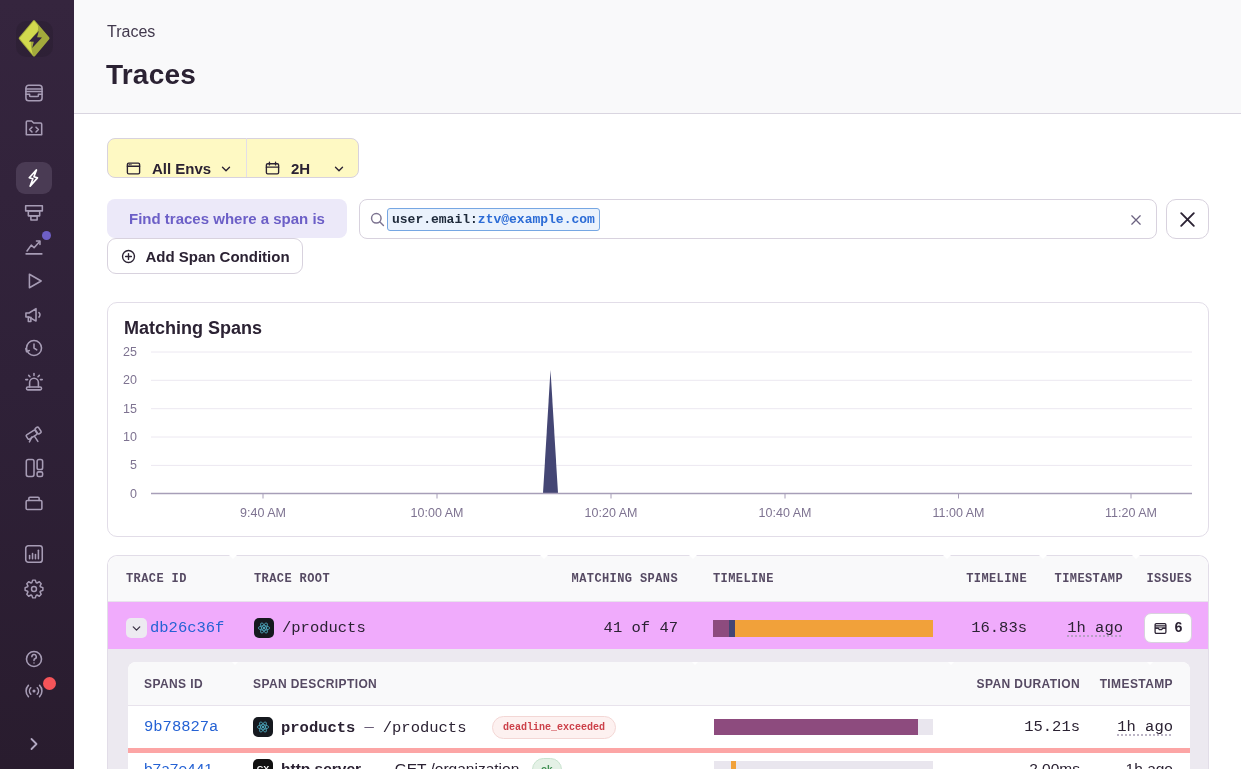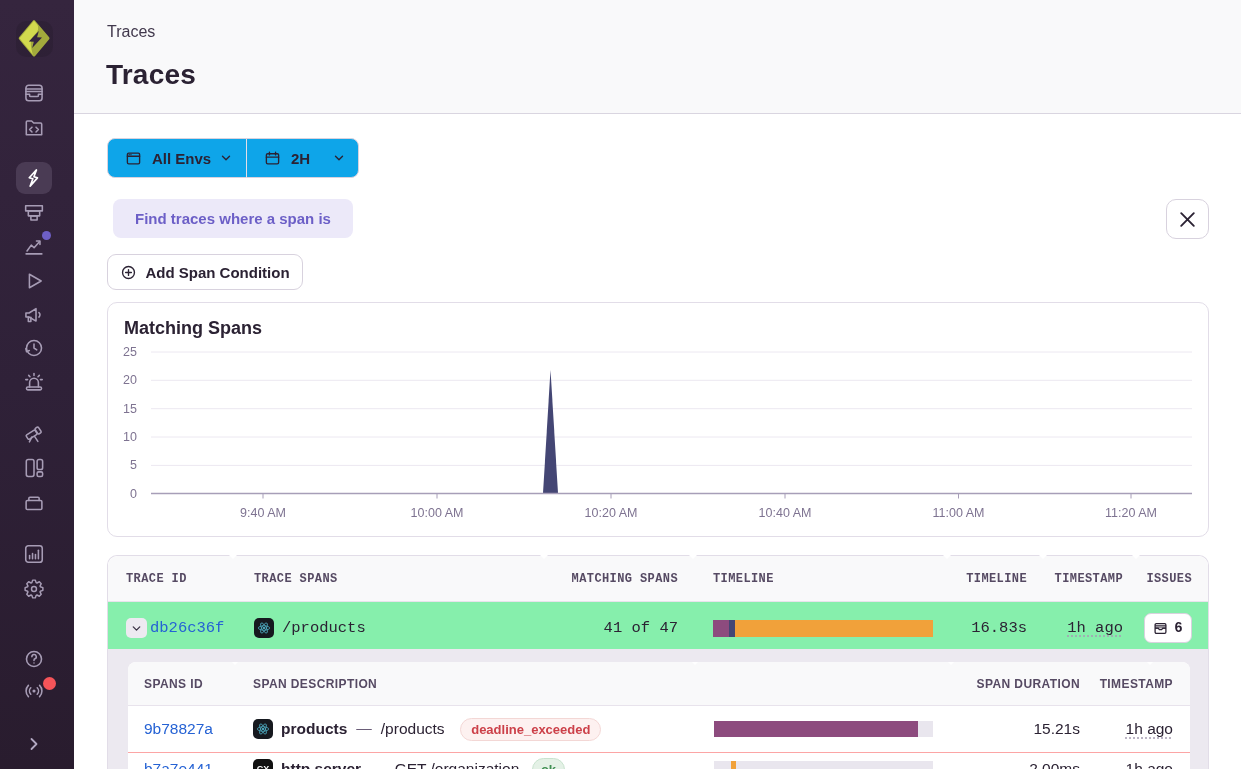--- a/index.html
+++ b/index.html
@@ -19,31 +19,31 @@
 .badge-dot { position:absolute; width:9px; height:9px; border-radius:50%; }
 
 
 .header { position:absolute; left:74px; top:0; width:1167px; height:114px; background:#f9f9fa; border-bottom:1px solid #d9d5e0; }
 .crumb { position:absolute; left:107px; top:23px; font-size:16px; color:#41384c; }
 .h1 { position:absolute; left:106px; top:59px; font-size:28px; font-weight:bold; color:#2b2233; letter-spacing:0.2px; }
 .btn { background:#fff; border:1px solid #d8d2de; border-radius:9px; display:flex; align-items:center; justify-content:center; font-weight:bold; color:#2b2233; }
 .give-feedback { position:absolute; left:1051px; top:58px; width:158px; height:33px; font-size:14.5px; gap:8px; }
 
 
-.filterbox { position:absolute; left:107px; top:138px; width:252px; height:40px; background:#0ea5e9; border:1px solid #d8d2de; border-radius:8px; display:flex; align-items:center; }
+.filterbox { position:absolute; left:107px; top:138px; width:252px; height:40px; background:#fef9c3; border:1px solid #d8d2de; border-radius:8px; display:flex; align-items:flex-end; }
 .filterseg { display:flex; align-items:center; font-weight:bold; font-size:15px; color:#2b2233; }
 .fdivider { width:1px; height:39px; background:#e3dee8; }
 
 
-.label-pill { position:absolute; left:107px; top:199px; width:240px; height:39px; background:#ece9f9; border-radius:8px; display:flex; align-items:center; justify-content:center; font-size:15px; font-weight:bold; color:#6c5fc7;margin-left:6px; }
+.label-pill { position:absolute; left:107px; top:199px; width:240px; height:39px; background:#ece9f9; border-radius:8px; display:flex; align-items:center; justify-content:center; font-size:15px; font-weight:bold; color:#6c5fc7; }
 .searchbox { position:absolute; left:359px; top:199px; width:798px; height:40px; background:#fff; border:1px solid #d8d2de; border-radius:8px; }
 .token { position:absolute; left:27px; top:8px; height:23px; display:flex; align-items:center; background:#eaf2fc; border:1px solid #76a7e3; border-radius:3px; padding:0 4px; font-family:"Liberation Mono", monospace; font-size:13px; font-weight:bold; color:#1e2a3a; }
 .token .blue { color:#2c6cd6; }
 .xbtn { position:absolute; left:1166px; top:199px; width:43px; height:40px; border-radius:10px; }
-.addspan { position:absolute; left:107px; top:254px; width:196px; height:36px; font-size:15px; gap:8px; }
+.addspan { position:absolute; left:107px; top:238px; width:196px; height:36px; font-size:15px; gap:8px; }
 
 
 .panel { position:absolute; background:#fff; border:1px solid #e2dde8; border-radius:10px; }
 .chart-panel { left:107px; top:302px; width:1102px; height:235px; }
 .chart-title { position:absolute; left:16px; top:15px; font-size:18px; font-weight:bold; color:#2b2233; }
 .table-panel { left:107px; top:555px; width:1102px; height:250px; border-bottom:none; border-radius:10px 10px 0 0; }
 
 
 .thead { font-size:12px; font-weight:bold; letter-spacing:0.4px; color:#564a63; }
 .grid-outer { display:grid; grid-template-columns:128px 259px 165px 255px 94px 96px 69px; align-items:center; }
@@ -52,21 +52,21 @@
 .link { color:#2562d4; }
 .cell { font-size:15.5px; }
 .chev-btn { width:21px; height:20px; background:#edeaf1; border-radius:5px; display:inline-flex; align-items:center; justify-content:center; margin-right:3px; vertical-align:middle; }
 .plat { width:20px; height:20px; background:#16191f; border-radius:5px; display:inline-flex; align-items:center; justify-content:center; margin-right:8px; vertical-align:middle; }
 .timeline-track { position:relative; width:220px; height:17px; margin-left:35px; }
 .ago { text-decoration:underline dotted #a79db4; text-underline-offset:4px; color:#2b2233; }
 .issues-btn { width:48px; height:30px; border-radius:7px; gap:6px; font-size:14px; margin-left:21px; }
 .nest-wrap { background:#ece9f0; padding:13px 18px 18px 20px; }
 .nest-table { background:#fff; border-radius:8px 8px 0 0; overflow:hidden; }
 .grid-nest { display:grid; grid-template-columns:109px 461px 219px 147px 93px; align-items:center; padding-left:16px; padding-right:19px; }
-.pill { display:inline-flex; align-items:center; height:23px; border-radius:20px; padding:0 10px; font-size:13px; font-weight:bold; vertical-align:middle; }
+.pill { display:inline-flex; align-items:center; height:23px; border-radius:20px; padding:0 10px; font-size:10px; font-weight:bold; vertical-align:middle; }
 .pill.red { background:#fdf1f0; color:#cc4049; border:1px solid #f3d7d5; }
 .pill.green { background:#e4f1e6; color:#3f8f52; border:1px solid #c9e3cf; }
 .notch { position:absolute; top:-1px; width:0; height:0; border-left:4px solid transparent; border-right:4px solid transparent; border-top:4px solid #fff; }
 </style>
 </head>
 <body>
 <div id="app">
 
   <div class="sidebar">
     <div class="logo-btn"></div>
@@ -235,20 +235,33 @@
           <path d="M6.4 2.6v3.2M13.6 2.6v3.2"></path>
         </svg>
       <span style="margin-left:10px">2H</span>
       <svg style="margin-left:22px" width="14" height="14" viewBox="0 0 20 20" fill="none" stroke="#2b2233" stroke-width="2" stroke-linecap="round" stroke-linejoin="round">
           <path d="M5 7.5l5 5 5-5"></path>
         </svg>
     </div>
   </div>
 
   <div class="label-pill">Find traces where a span is</div>
+  <div class="searchbox">
+    <svg style="position:absolute; left:9px; top:11px" width="17" height="17" viewBox="0 0 20 20" fill="none" stroke="#7c7390" stroke-width="1.7" stroke-linecap="round">
+        <circle cx="8.6" cy="8.6" r="5.6"></circle>
+        <path d="M12.9 12.9L17 17"></path>
+      </svg>
+    <div class="token">
+        <span>user.email:</span>
+        <span class="blue">ztv@example.com</span>
+      </div>
+    <svg style="position:absolute; left:769px; top:13px" width="14" height="14" viewBox="0 0 20 20" fill="none" stroke="#6b6280" stroke-width="1.8" stroke-linecap="round">
+        <path d="M4 4l12 12M16 4L4 16"></path>
+      </svg>
+  </div>
   <div class="btn xbtn">
       <svg width="21" height="21" viewBox="0 0 20 20" fill="none" stroke="#2b2233" stroke-width="1.8" stroke-linecap="round">
         <path d="M4 4l12 12M16 4L4 16"></path>
       </svg>
     </div>
   <div class="btn addspan"><svg width="17" height="17" viewBox="0 0 20 20" fill="none" stroke="#2b2233" stroke-width="1.6" stroke-linecap="round">
         <circle cx="10" cy="10" r="7"></circle>
         <path d="M10 6.6v6.8M6.6 10h6.8"></path>
       </svg>Add Span Condition</div>
 
@@ -299,29 +312,29 @@
   <div class="panel table-panel">
     <div class="notch" style="left:121px"></div>
       <div class="notch" style="left:432px"></div>
       <div class="notch" style="left:581px"></div>
       <div class="notch" style="left:835px"></div>
       <div class="notch" style="left:931px"></div>
       <div class="notch" style="left:1024px"></div>
 
     <div class="grid-outer thead pad18" style="height:46px; border-bottom:1px solid #e8e3ec; background:#f9f9fa; border-radius:10px 10px 0 0;">
       <div>TRACE ID</div>
-      <div>TRACE SPANS</div>
+      <div>TRACE ROOT</div>
       <div class="r">MATCHING SPANS</div>
       <div style="padding-left:35px">TIMELINE</div>
       <div class="r">TIMELINE</div>
       <div class="r">TIMESTAMP</div>
       <div class="r">ISSUES</div>
     </div>
 
-    <div class="grid-outer pad18 cell" style="height:47px; background:#86efac; padding-top:5px;">
+    <div class="grid-outer pad18 cell" style="height:47px; background:#f0abfc; padding-top:5px;">
       <div><span class="chev-btn">
             <svg width="13" height="13" viewBox="0 0 20 20" fill="none" stroke="#3a3145" stroke-width="2" stroke-linecap="round" stroke-linejoin="round">
               <path d="M5 7.5l5 5 5-5"></path>
             </svg>
           </span><span class="link">db26c36f</span></div>
       <div><span class="plat">
             <svg width="16" height="16" viewBox="0 0 24 24" fill="none" stroke="#58c4dc" stroke-width="1">
               <ellipse cx="12" cy="12" rx="8.5" ry="3.3"></ellipse>
               <ellipse cx="12" cy="12" rx="8.5" ry="3.3" transform="rotate(60 12 12)"></ellipse>
               <ellipse cx="12" cy="12" rx="8.5" ry="3.3" transform="rotate(120 12 12)"></ellipse>
@@ -356,21 +369,21 @@
           <div class="notch" style="left:563px"></div>
           <div class="notch" style="left:819px"></div>
           <div class="notch" style="left:1018px"></div>
         <div class="grid-nest thead" style="height:44px; border-bottom:1px solid #e8e3ec; background:#f9f9fa;">
           <div>SPANS ID</div>
           <div>SPAN DESCRIPTION</div>
           <div></div>
           <div class="r">SPAN DURATION</div>
           <div class="r">TIMESTAMP</div>
         </div>
-        <div class="grid-nest cell" style="height:47px; border-bottom:1px solid #fca5a5;">
+        <div class="grid-nest cell" style="height:47px; border-bottom:5px solid #fca5a5;font-family:Liberation Mono, monospace;">
           <div class="link">9b78827a</div>
           <div><span class="plat">
                 <svg width="16" height="16" viewBox="0 0 24 24" fill="none" stroke="#58c4dc" stroke-width="1">
                   <ellipse cx="12" cy="12" rx="8.5" ry="3.3"></ellipse>
                   <ellipse cx="12" cy="12" rx="8.5" ry="3.3" transform="rotate(60 12 12)"></ellipse>
                   <ellipse cx="12" cy="12" rx="8.5" ry="3.3" transform="rotate(120 12 12)"></ellipse>
                   <circle cx="12" cy="12" r="1.6" fill="#58c4dc" stroke="none"></circle>
                 </svg>
               </span><b>products</b><span style="color:#6a5d78; padding:0 9px">—</span>/products&nbsp;&nbsp;<span class="pill red" style="margin-left:7px">deadline_exceeded</span></div>
           <div>

